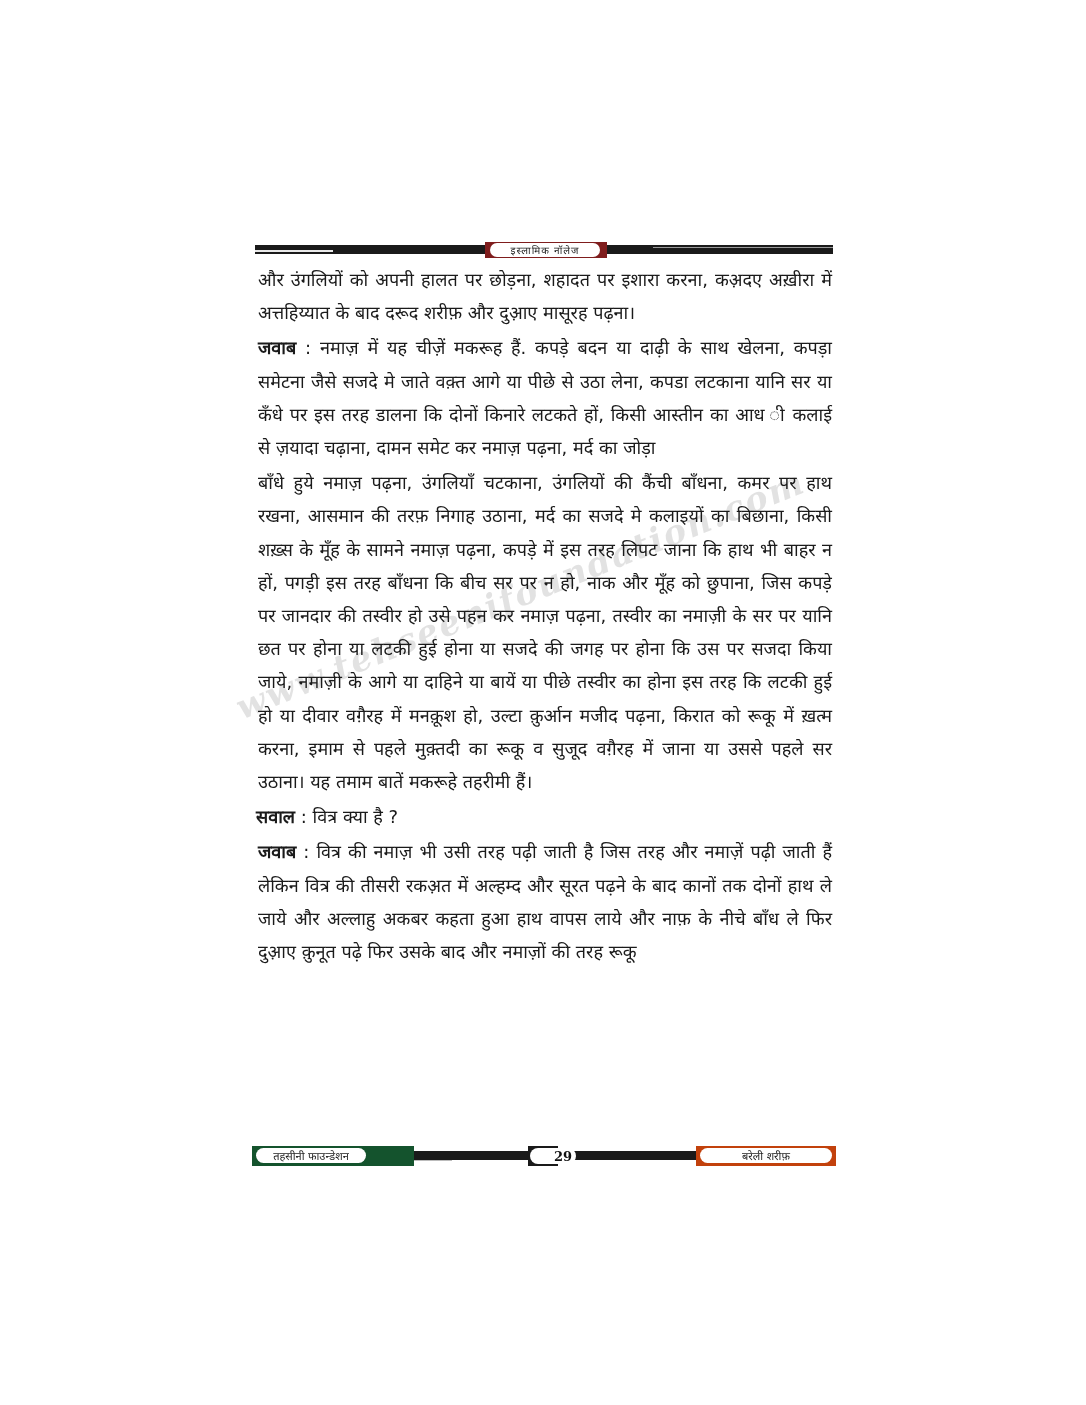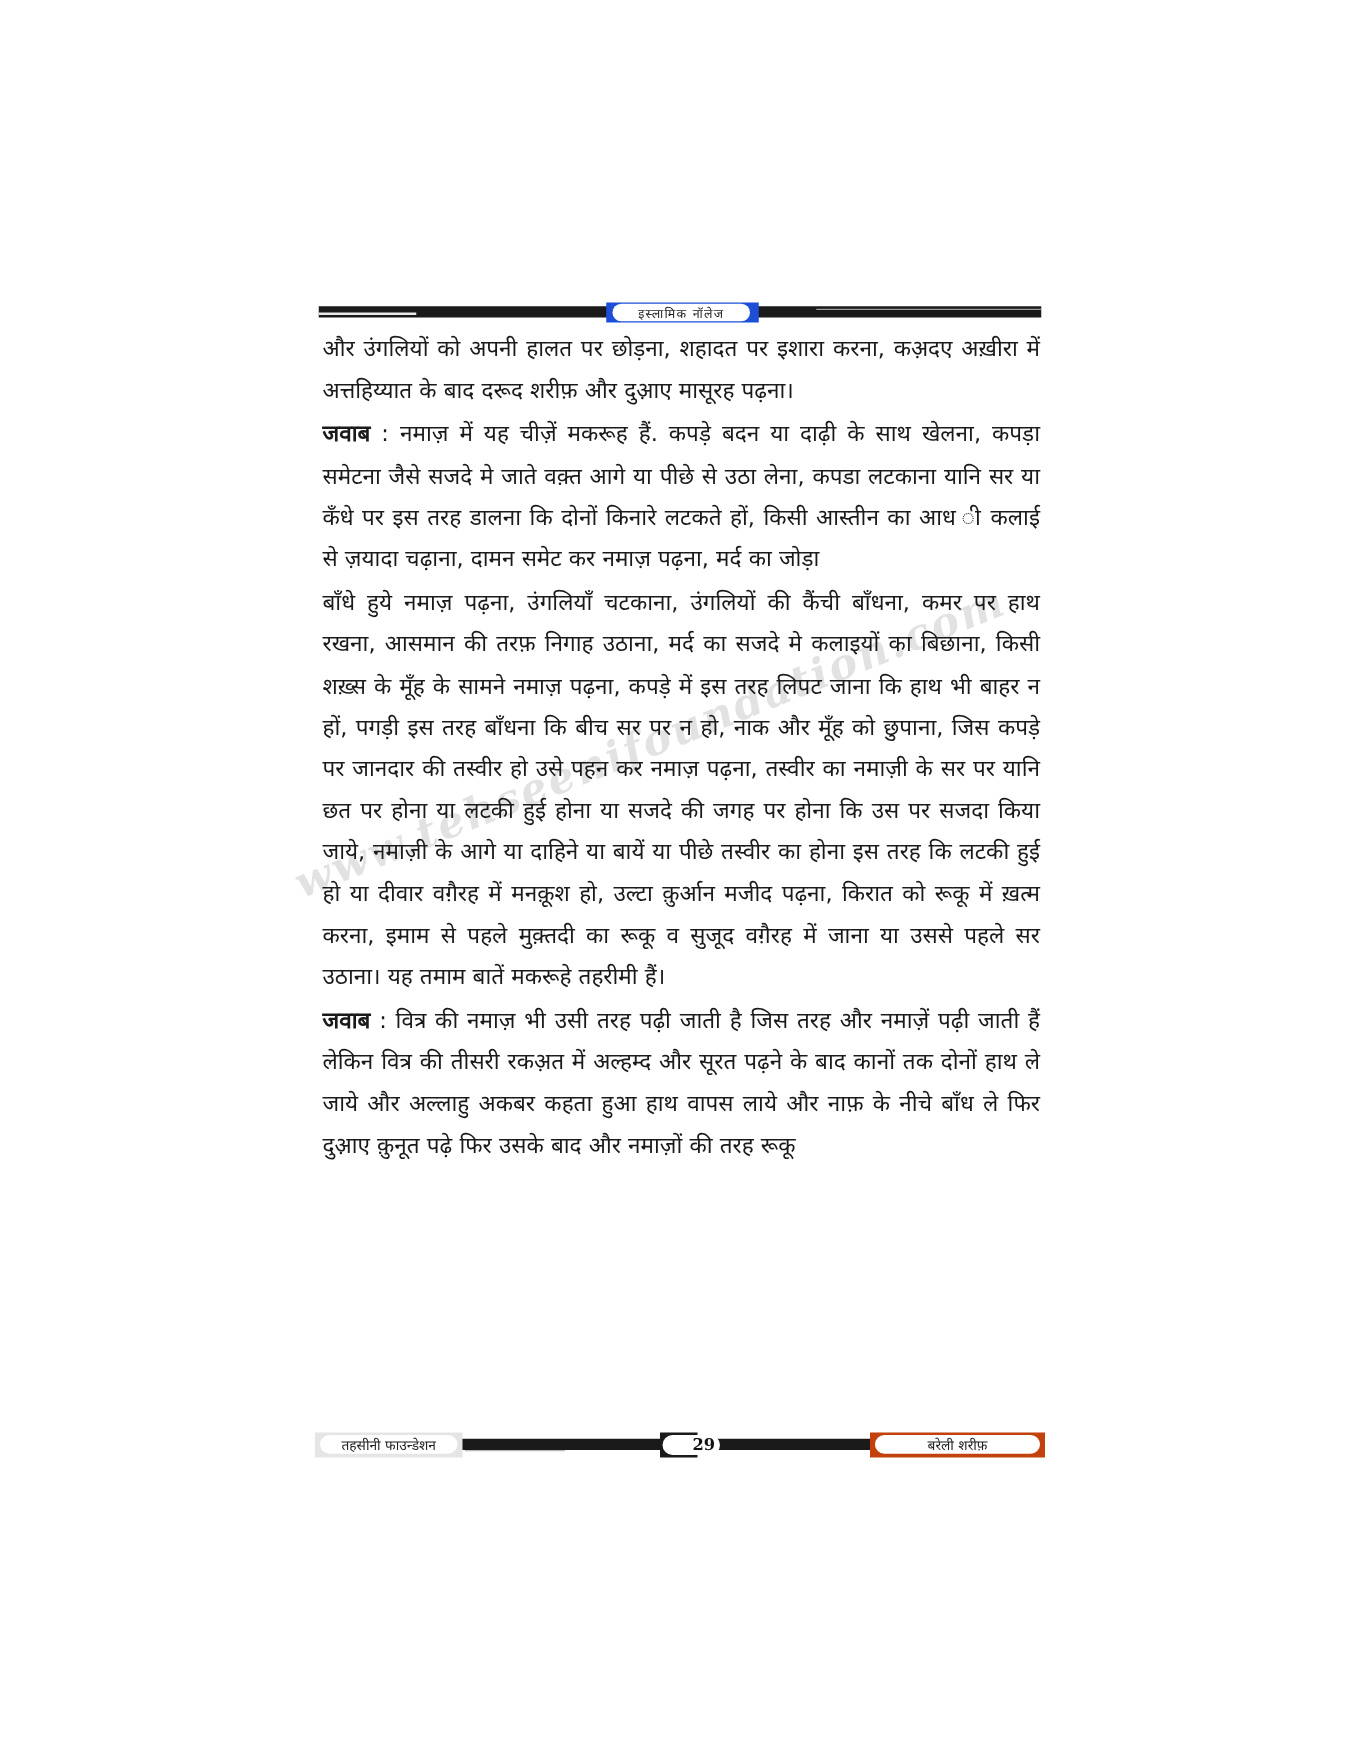--- a/index.html
+++ b/index.html
@@ -4,21 +4,21 @@
 <style>
   html, body { margin: 0; padding: 0; background: #ffffff; }
   body { width: 1086px; height: 1405px; position: relative; overflow: hidden;
          font-family: "DejaVu Sans", "Liberation Sans", sans-serif; color: #1a1a1a; }
 
   
   .header { position: absolute; left: 255px; top: 242px; width: 578px; height: 16px; }
   .rule-thick { position: absolute; left: 0; right: 0; top: 3px; height: 9px; background: #1a1a1a; }
   .rule-thick::after { content: ""; position: absolute; left: 0; top: 5px; width: 78px; height: 2px; background: #e9e9e9; }
   .rule-thick::before { content: ""; position: absolute; right: 0; top: 2px; width: 180px; height: 1px; background: #9a9a9a; }
-  .header-tab { position: absolute; left: 230px; top: 0; width: 122px; height: 16px; background: #1d4ed8; }
+  .header-tab { position: absolute; left: 230px; top: 0; width: 122px; height: 16px; background: #7f1d1d; }
   .header-pill { position: absolute; left: 5px; top: 1px; width: 110px; height: 14px; background: #fff;
                  border-radius: 7px / 7px; display: flex; align-items: center; justify-content: center;
                  font-size: 10px; color: #222; letter-spacing: 1px; }
 
   
   .content { position: absolute; left: 256px; top: 261px; width: 578px; font-size: 18px; line-height: 33.2px; }
   .para { text-align: justify; text-align-last: left; margin: 2px; }
   .qa { margin: 0; }
   .label { font-weight: bold; }
   .section-title { text-align: center; font-size: 29px; font-weight: bold; margin: 6px 0 2px 0; line-height: 42px; letter-spacing: 2px; color: #111; }
@@ -26,21 +26,21 @@
   
   .watermark { position: absolute; left: 230px; top: 690px; font-size: 34px; font-weight: bold;
                color: rgba(150,150,150,0.28); transform: rotate(-22deg); transform-origin: left top;
                font-family: "DejaVu Serif", serif; font-style: italic; letter-spacing: 2px; white-space: nowrap;
                pointer-events: none; }
 
   
   .footer { position: absolute; left: 252px; top: 1146px; width: 584px; height: 22px; }
   .footer-rule { position: absolute; left: 0; right: 0; top: 5px; height: 9px; background: #1a1a1a; }
   .footer-rule::after { content: ""; position: absolute; left: 120px; top: 9px; width: 80px; height: 1px; background: #bbb; }
-  .footer-left { position: absolute; left: 0; top: 0; width: 118px; height: 20px; background: #e5e5e5; }
+  .footer-left { position: absolute; left: 0; top: 0; width: 118px; height: 20px; background: #14532d; padding-left: 44px; }
   .footer-left .pill { position: absolute; left: 4px; top: 2px; width: 110px; height: 15px; background: #fff;
                        border-radius: 8px; font-size: 11px; display: flex; align-items: center; justify-content: center; color: #222; }
   .footer-center { position: absolute; left: 276px; top: 0; width: 30px; height: 20px; background: #1a1a1a; }
   .footer-center .num { position: absolute; left: 2px; top: 2px; width: 26px; height: 16px; background: #fff;
                         border-radius: 8px; font-size: 13px; font-weight: bold; display: flex; align-items: center;
                         justify-content: center; font-family: "DejaVu Serif", serif; color: #111; padding-left: 20px; }
   .footer-right { position: absolute; right: 0; top: 0; width: 140px; height: 20px; background: #c2410c; }
   .footer-right .pill { position: absolute; left: 4px; top: 2px; width: 132px; height: 15px; background: #fff;
                         border-radius: 8px; font-size: 11px; display: flex; align-items: center; justify-content: center; color: #222; }
 </style>
@@ -59,20 +59,23 @@
 <div class="content">
   <p class="para">और उंगलियों को अपनी हालत पर छोड़ना, शहादत पर इशारा करना, कअ़दए अख़ीरा में अत्तहिय्यात के बाद दरूद शरीफ़ और दुआ़ए मासूरह पढ़ना।</p>
 
 
   <p class="para">
     <span class="label">जवाब</span><span> : </span><span>नमाज़ में यह चीज़ें मकरूह हैं. कपड़े बदन या दाढ़ी के साथ खेलना, कपड़ा समेटना जैसे सजदे मे जाते वक़्त आगे या पीछे से उठा लेना, कपडा लटकाना यानि सर या कँधे पर इस तरह डालना कि दोनों किनारे लटकते हों, किसी आस्तीन का आध ी कलाई से ज़यादा चढ़ाना, दामन समेट कर नमाज़ पढ़ना, मर्द का जोड़ा</span>
   </p>
   <p class="para">बाँधे हुये नमाज़ पढ़ना, उंगलियाँ चटकाना, उंगलियों की कैंची बाँधना, कमर पर हाथ रखना, आसमान की तरफ़ निगाह उठाना, मर्द का सजदे मे कलाइयों का बिछाना, किसी शख़्स के मूँह के सामने नमाज़ पढ़ना, कपड़े में इस तरह लिपट जाना कि हाथ भी बाहर न हों, पगड़ी इस तरह बाँधना कि बीच सर पर न हो, नाक और मूँह को छुपाना, जिस कपड़े पर जानदार की तस्वीर हो उसे पहन कर नमाज़ पढ़ना, तस्वीर का नमाज़ी के सर पर यानि छत पर होना या लटकी हुई होना या सजदे की जगह पर होना कि उस पर सजदा किया जाये, नमाज़ी के आगे या दाहिने या बायें या पीछे तस्वीर का होना इस तरह कि लटकी हुई हो या दीवार वग़ैरह में मनक़ूश हो, उल्टा क़ुर्आन मजीद पढ़ना, किरात को रूकू में ख़त्म करना, इमाम से पहले मुक़्तदी का रूकू व सुजूद वग़ैरह में जाना या उससे पहले सर उठाना। यह तमाम बातें मकरूहे तहरीमी हैं।</p>
 
 
+  <p class="qa">
+    <span class="label">सवाल</span><span> : </span><span>वित्र क्या है ?</span>
+  </p>
 
   <p class="para">
     <span class="label">जवाब</span><span> : </span><span>वित्र की नमाज़ भी उसी तरह पढ़ी जाती है जिस तरह और नमाज़ें पढ़ी जाती हैं लेकिन वित्र की तीसरी रकअ़त में अल्हम्द और सूरत पढ़ने के बाद कानों तक दोनों हाथ ले जाये और अल्लाहु अकबर कहता हुआ हाथ वापस लाये और नाफ़ के नीचे बाँध ले फिर दुआ़ए क़ुनूत पढ़े फिर उसके बाद और नमाज़ों की तरह रूकू</span>
   </p>
 </div>
 
 <div class="footer">
   <div class="footer-rule"></div>
   <div class="footer-left">
     <div class="pill">तहसीनी फाउन्डेशन</div>

